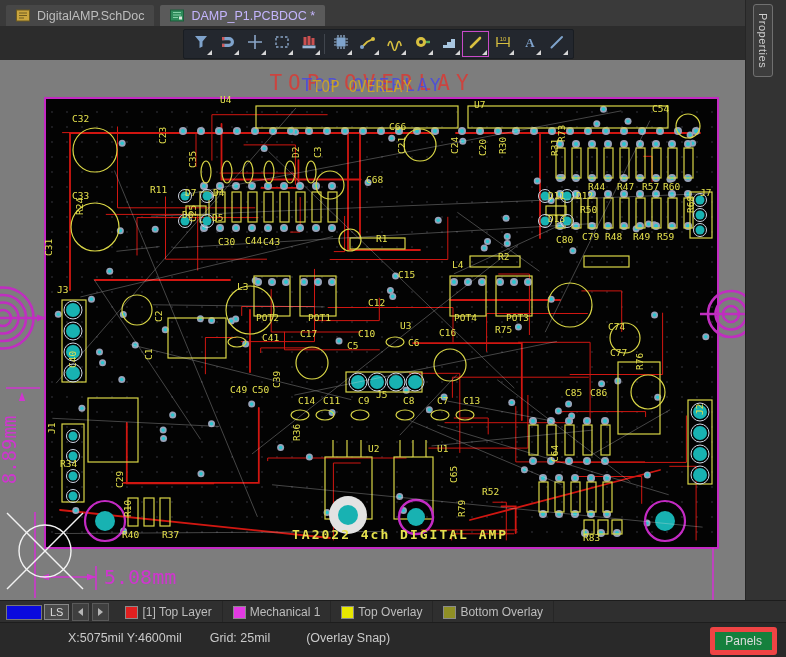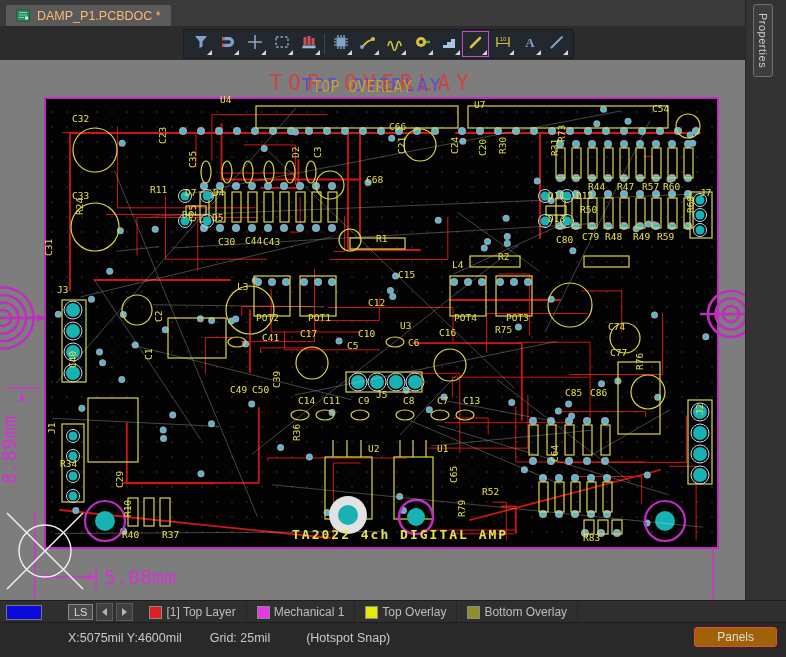--- a/index.html
+++ b/index.html
@@ -1,60 +1,69 @@
 <!DOCTYPE html>
 <html><head>
 <meta charset="utf-8">
 <style>
   html,body{margin:0;padding:0;background:#2e2e2e;width:786px;height:657px;overflow:hidden;
     font-family:"Liberation Sans",sans-serif;-webkit-font-smoothing:antialiased;}
   .app{position:relative;width:786px;height:657px;}
   
   .tabbar{position:absolute;left:0;top:0;width:786px;height:26px;background:#3a3a3a;border-bottom:1px solid #2b2b2b;display:flex;align-items:flex-end;}
   .doctab{display:flex;align-items:center;gap:6px;height:21px;margin-left:6px;padding:0 10px;background:#474747;color:#bdbdbd;font-size:12.5px;border-radius:2px 2px 0 0;cursor:default;white-space:nowrap;}
-  .doctab.active{background:#5a5a5a;color:#fdba74;}
+  .doctab.active{background:#5a5a5a;color:#c4b5fd;}
   .ticon{display:inline-flex;width:15px;height:13px;}
   
   .toolstrip{position:absolute;left:0;top:26px;width:786px;height:34px;background:#2c2c2c;}
   .toolbar{position:absolute;left:183px;top:3px;display:flex;align-items:center;background:#23272e;border:1px solid #191d22;border-radius:2px;padding:1px 3px;}
   .tbtn{position:relative;width:27px;height:26px;display:flex;align-items:center;justify-content:center;}
   .tbtn::after{content:"";position:absolute;right:2px;bottom:2px;width:0;height:0;border-left:5px solid transparent;border-bottom:5px solid #d6d6d6;}
   .tbtn.active{box-shadow:inset 0 0 0 1px #c84ac8;}
   .tsep{width:1px;height:20px;background:#40454d;margin:0 2px;}
   
   .canvas{position:absolute;left:0;top:60px;width:745px;height:540px;background:#7d7d7d;}
   
   .rightstrip{position:absolute;left:745px;top:0;width:41px;height:600px;background:#333333;border-left:1px solid #262626;}
   .propstab{position:absolute;left:7px;top:4px;writing-mode:vertical-rl;background:#3d3d3d;border:1px solid #707070;border-radius:3px;color:#cfcfcf;font-size:11px;padding:8px 3px;letter-spacing:0.5px;}
   
   .layerbar{position:absolute;left:0;top:600px;width:786px;height:22px;background:#2f2f2f;border-top:1px solid #1c1c1c;display:flex;align-items:center;font-size:12px;color:#bdbdbd;overflow:hidden;}
-  .ls{display:flex;align-items:center;margin-left:6px;gap:24px;}
+  .ls{display:flex;align-items:center;margin-left:6px;}
   .ls-swatch{width:34px;height:13px;background:#0a0add;border:1px solid #777;}
   .ls-label{border:1px solid #888;background:#4a4a4a;color:#ddd;font-size:11px;padding:0 5px;height:14px;line-height:14px;margin-left:2px;}
   .arrowbtn{width:15px;height:16px;background:#3f3f3f;border:1px solid #5a5a5a;margin-left:3px;display:flex;align-items:center;justify-content:center;}
   .tri-l{width:0;height:0;border-top:4px solid transparent;border-bottom:4px solid transparent;border-right:5px solid #b5b5b5;}
   .tri-r{width:0;height:0;border-top:4px solid transparent;border-bottom:4px solid transparent;border-left:5px solid #b5b5b5;}
   .layer-tabs{display:flex;align-items:center;height:100%;margin-left:6px;}
   .layer-tab{display:flex;align-items:center;gap:4px;height:100%;padding:0 10px;border-right:1px solid #262626;white-space:nowrap;cursor:default;}
   .layer-tab.active{background:#505050;color:#ffffff;font-weight:bold;}
   .swatch{width:11px;height:11px;border:1px solid #8a8a8a;display:inline-block;}
   
   .statusbar{position:absolute;left:0;top:622px;width:786px;height:35px;background:#292929;border-top:1px solid #1d1d1d;color:#c9c9c9;font-size:12.5px;}
   .statusbar .srow{position:absolute;left:8px;top:5px;width:100%;height:20px;display:flex;align-items:center;padding-left:47px;}
   .s-pos{margin-left:13px;}
   .s-grid{margin-left:28px;}
   .s-snap{margin-left:36px;}
-  .panels{position:absolute;right:9px;top:4px;background:#a16207;border:1px solid #ef4444;border-radius:3px;color:#dddddd;font-size:12px;padding:2px 22px;font-family:"Liberation Sans",sans-serif;}
+  .panels{position:absolute;right:9px;top:4px;background:#15803d;border:5px solid #ef4444;border-radius:3px;color:#dddddd;font-size:12px;padding:2px 10px;font-family:"Liberation Sans",sans-serif;}
 </style>
 </head>
 <body>
 
 <div class="app">
 
   <div class="tabbar">
+    <div class="doctab">
+      <span class="ticon">
+        <svg width="15" height="13" viewBox="0 0 15 13">
+            <rect x="0.5" y="1" width="13" height="11" fill="#caa53e" stroke="#6d5a20"></rect>
+            <path d="M3 4h8 M3 6.5h8 M3 9h5" stroke="#6d5a20" stroke-width="1" fill="none"></path>
+          </svg>
+      </span>
+      <span>DigitalAMP.SchDoc</span>
+    </div>
     <div class="doctab active">
       <span class="ticon">
         <svg width="15" height="13" viewBox="0 0 15 13">
             <rect x="0.5" y="1" width="13" height="11" fill="#2e8a5a" stroke="#1c5c3a"></rect>
             <path d="M3 3.5h8 M3 6h8 M3 8.5h5" stroke="#8fd8af" stroke-width="0.9" fill="none"></path>
             <rect x="9" y="7.5" width="3" height="3" fill="#d8e8dc"></rect>
           </svg>
       </span>
       <span>DAMP_P1.PCBDOC *</span>
     </div>
@@ -978,18 +987,18 @@
           <span class="swatch" style="background: rgb(143, 143, 37);"></span>
           <span>Bottom Overlay</span>
         </div>
       </div>
   </div>
 
   <div class="statusbar">
     <div class="srow">
       <span class="s-pos">X:5075mil Y:4600mil</span>
       <span class="s-grid">Grid: 25mil</span>
-      <span class="s-snap">(Hotspot Snap)</span>
+      <span class="s-snap">(Overlay Snap)</span>
     </div>
     <button class="panels">Panels</button>
   </div>
 
 </div>
 
 </body></html>

